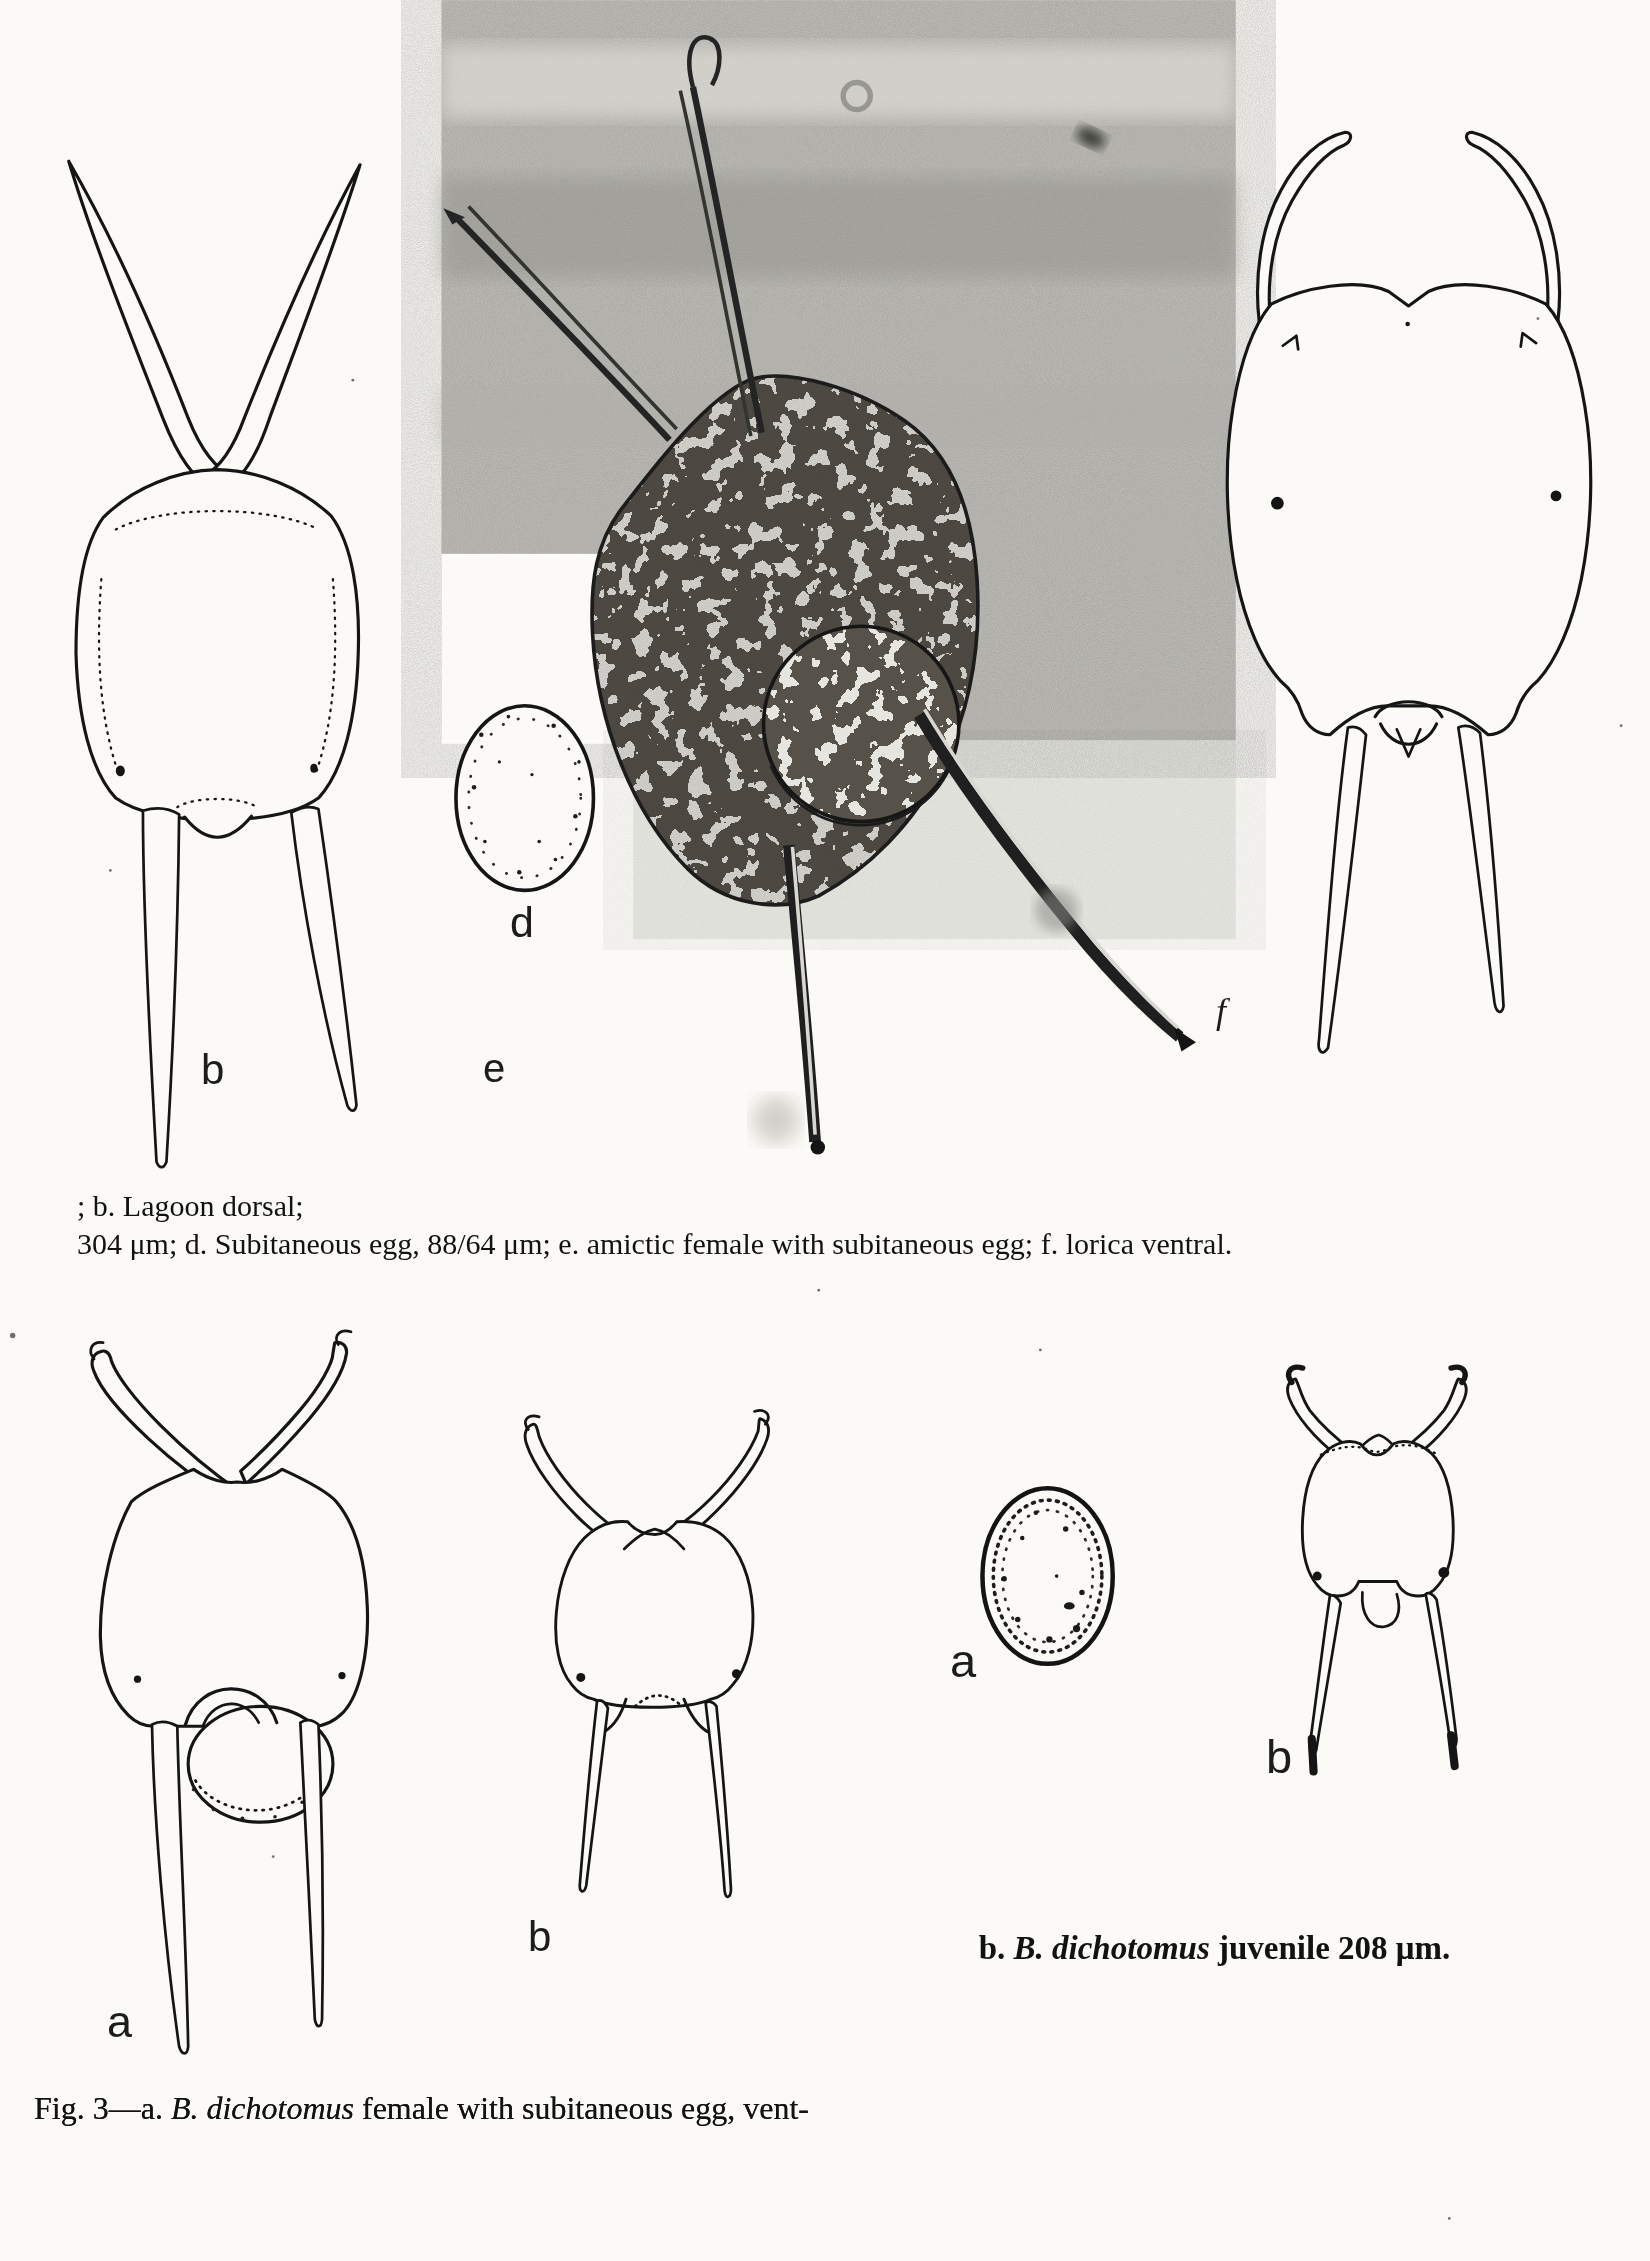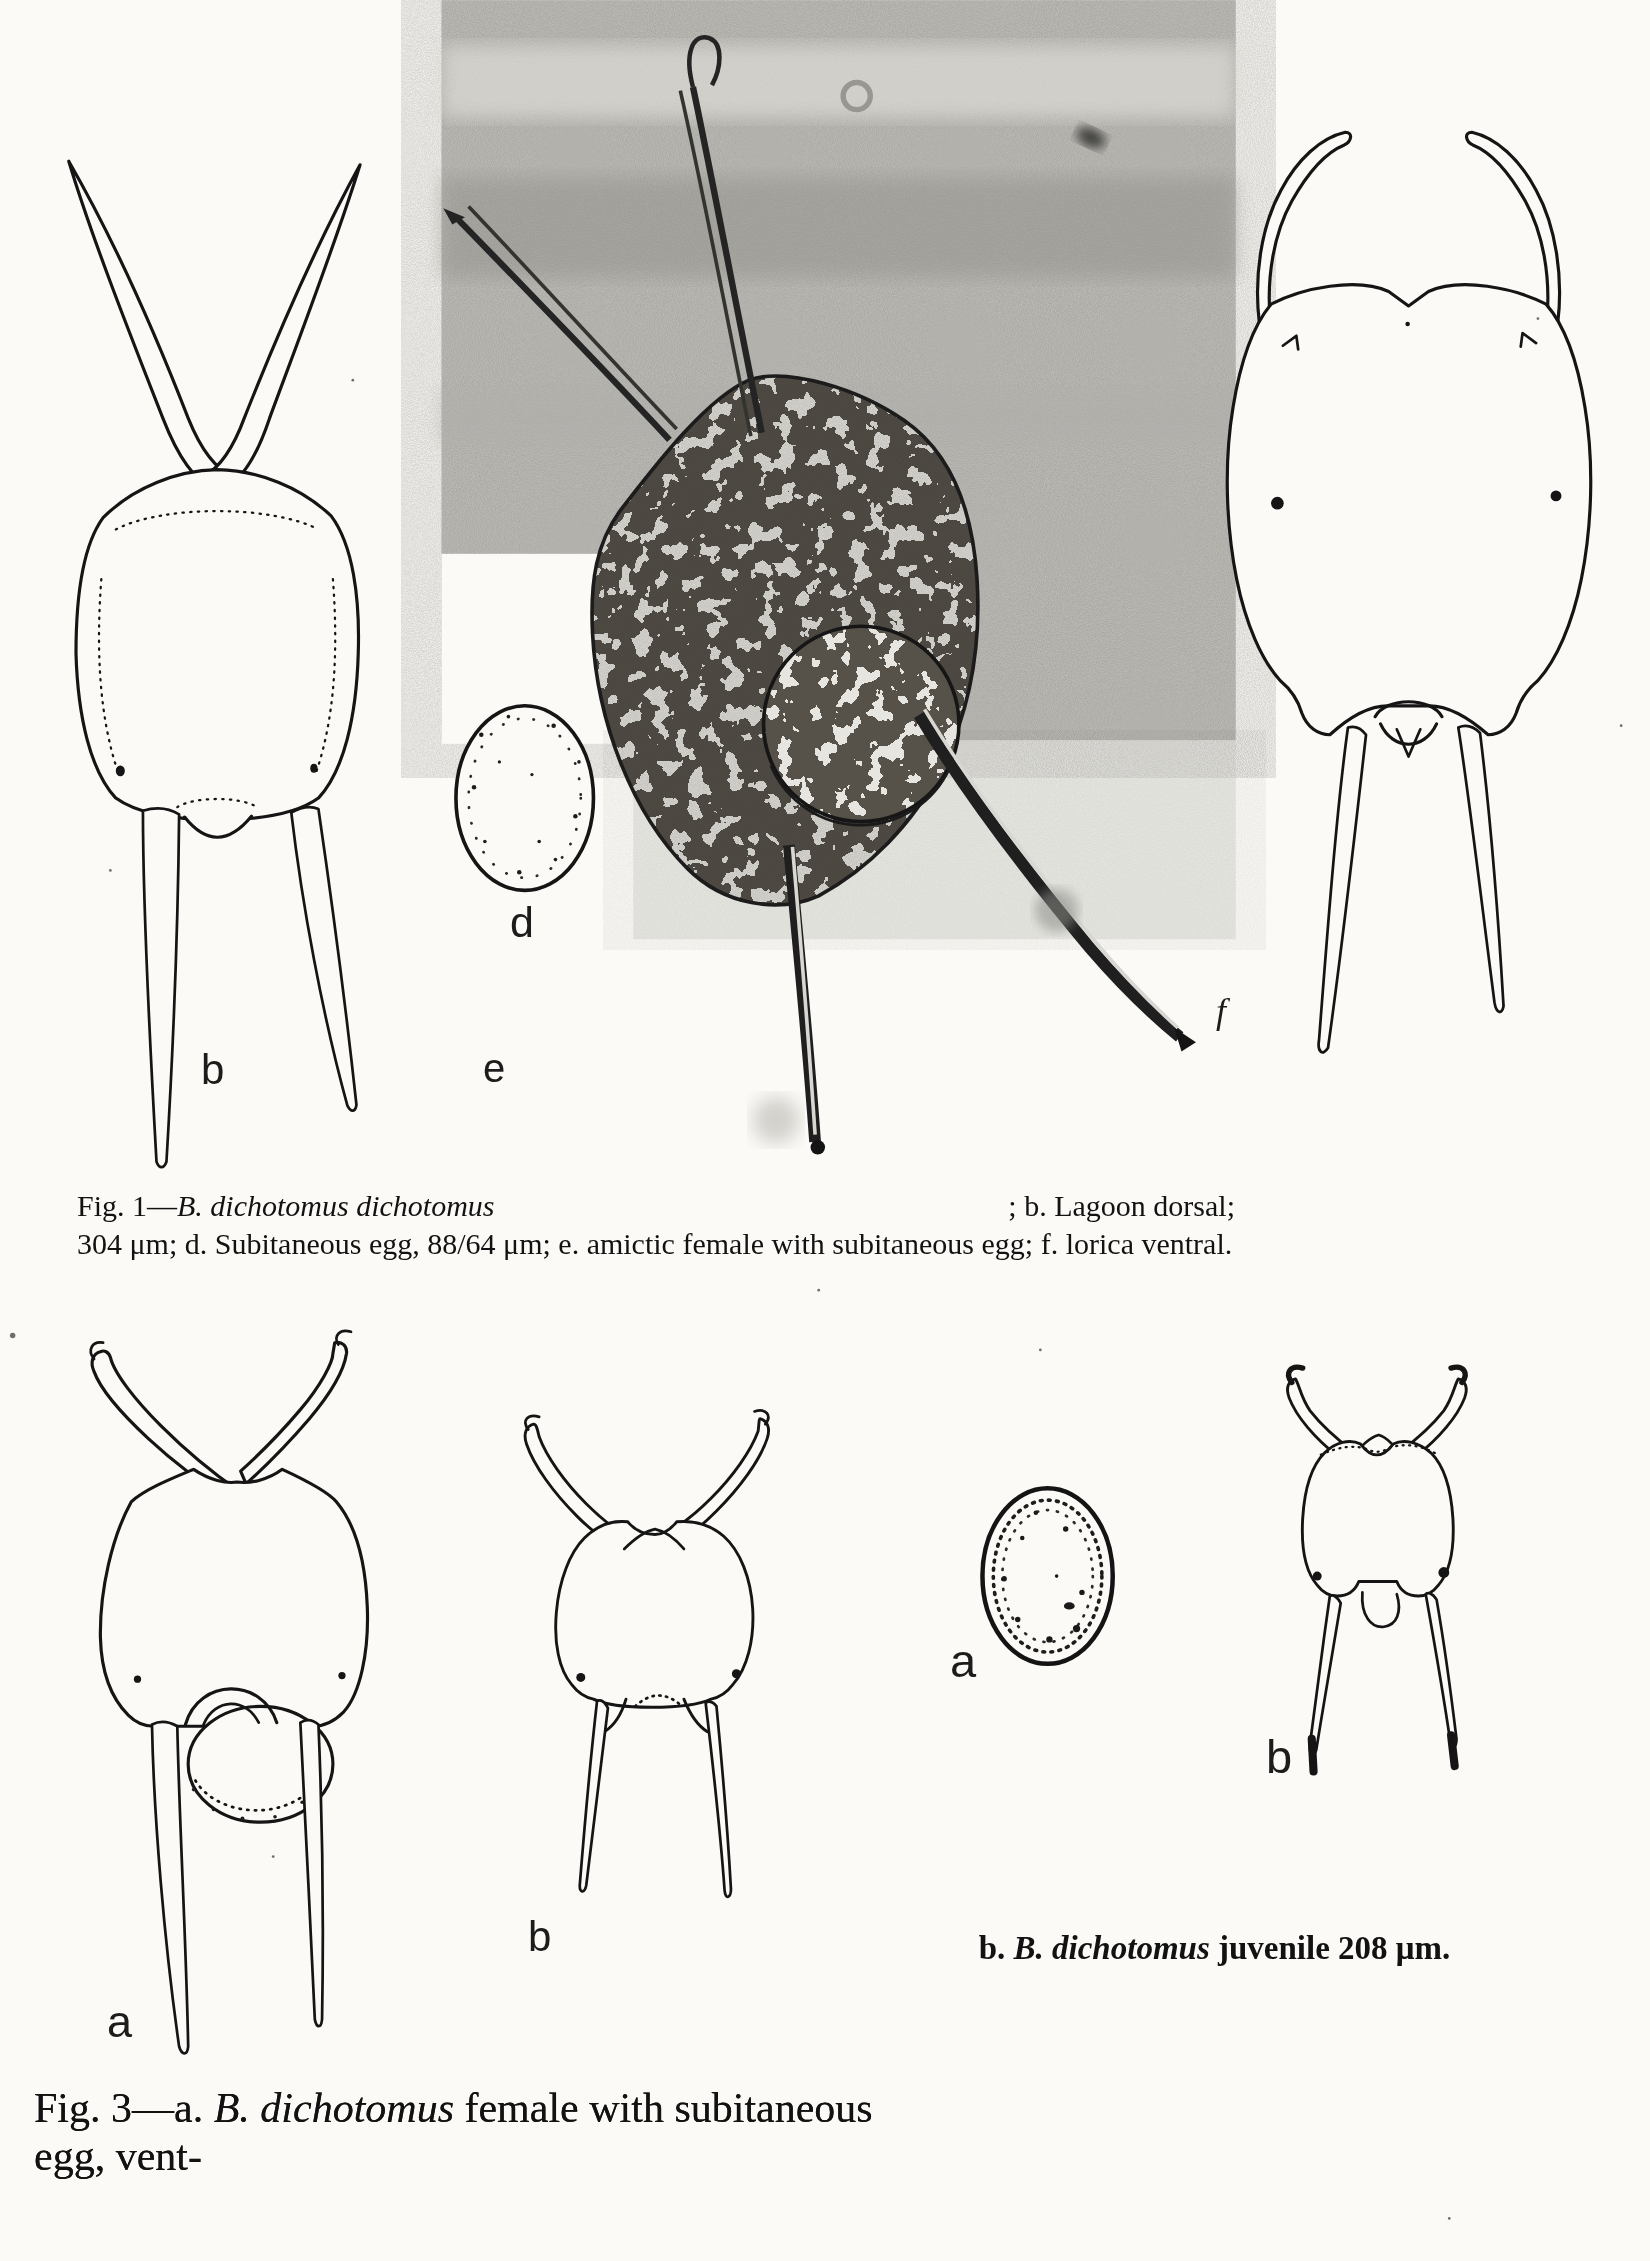--- a/index.html
+++ b/index.html
@@ -15,21 +15,21 @@
   .fig-label{
     position:absolute;
     font-family:"Liberation Sans", sans-serif;
     color:#1c1c1c;
     line-height:1;
   }
   .fig-label.serif{font-family:"Liberation Serif", serif;font-style:italic;}
   .caption{position:absolute;color:#121212;}
   .cap1{font-size:30px;line-height:38px;}
   .cap5{font-size:33px;line-height:50px;}
-  .cap3{font-size:42px;line-height:48px;text-shadow:0 0 0.6px #222;}
+  .cap3{font-size:32px;line-height:48px;text-shadow:0 0 0.6px #222;}
   .sp{font-style:italic;}
   .row{display:flex;justify-content:space-between;}
   .ctr{text-align:center;}
 </style>
 </head>
 <body>
 
 <div id="page">
 
   <svg id="artwork" viewBox="0 0 1825 2500" xmlns="http://www.w3.org/2000/svg">
@@ -254,23 +254,20 @@
   <div class="fig-label" style="left:201px;top:1049px;font-size:42px;">b</div>
   <div class="fig-label" style="left:483px;top:1048px;font-size:40px;">e</div>
   <div class="fig-label" style="left:510px;top:901px;font-size:43px;">d</div>
   <div class="fig-label serif" style="left:1216px;top:993px;font-size:36px;">f</div>
   <div class="fig-label" style="left:107px;top:1999px;font-size:45px;">a</div>
   <div class="fig-label" style="left:528px;top:1916px;font-size:42px;">b</div>
   <div class="fig-label" style="left:950px;top:1637px;font-size:47px;">a</div>
   <div class="fig-label" style="left:1266px;top:1733px;font-size:47px;">b</div>
 
   <div class="caption cap1 row" style="left:77px;top:1187px;width:1158px;">
-    <span>
-      <span>Fig. 1—</span><span class="sp">B. dichotomus dichotomus</span>
-    </span>
     <span>; b. Lagoon dorsal;</span>
   </div>
   <div class="caption cap1" style="left:77px;top:1225px;width:1447px;">304 μm; d. Subitaneous egg, 88/64 μm; e. amictic female with subitaneous egg; f. lorica ventral.</div>
 
   <div class="caption cap5 ctr" style="left:794px;top:1923px;width:841px;font-weight:bold;">
     <span>b. </span><span class="sp">B. dichotomus</span><span> juvenile 208 μm.</span>
   </div>
 
   <div class="caption cap3" style="left:34px;top:2084px;width:887px;">
     <span>Fig. 3—a. </span><span class="sp">B. dichotomus</span><span> female with subitaneous egg, vent-</span>

